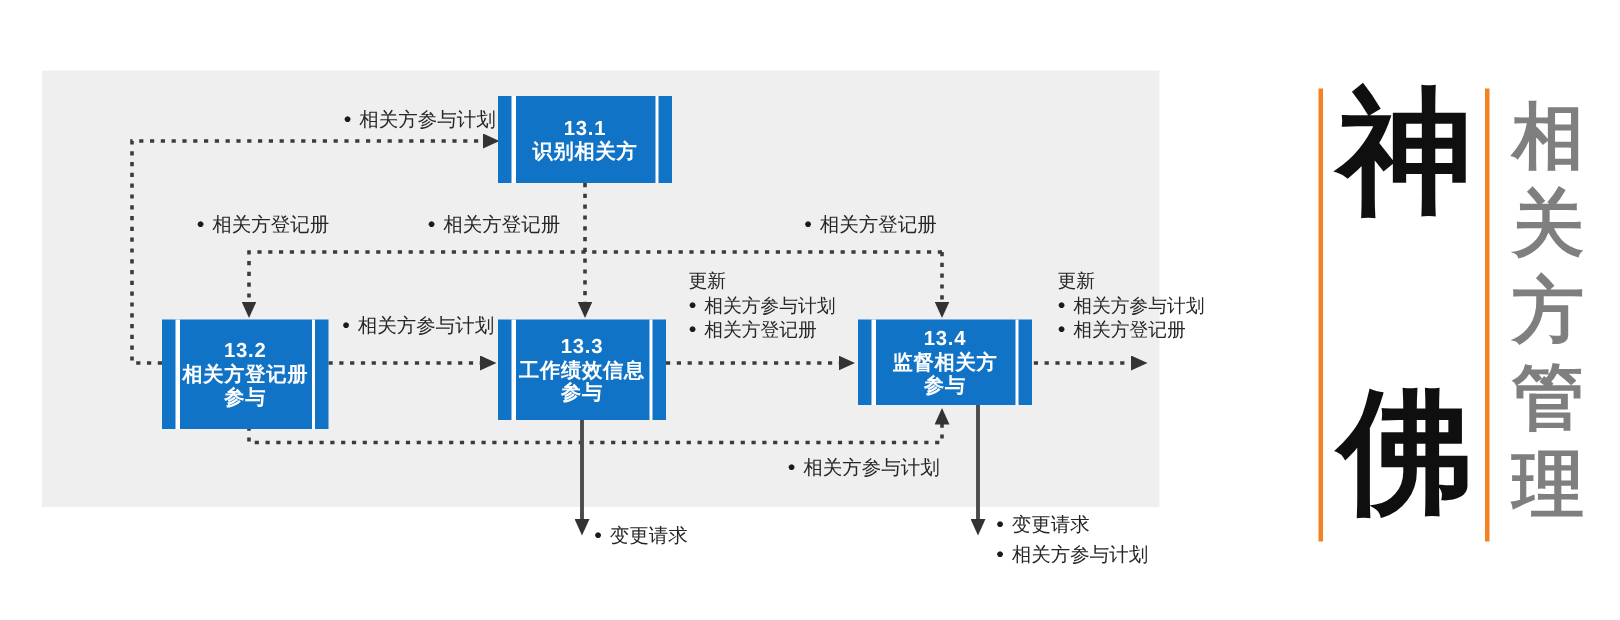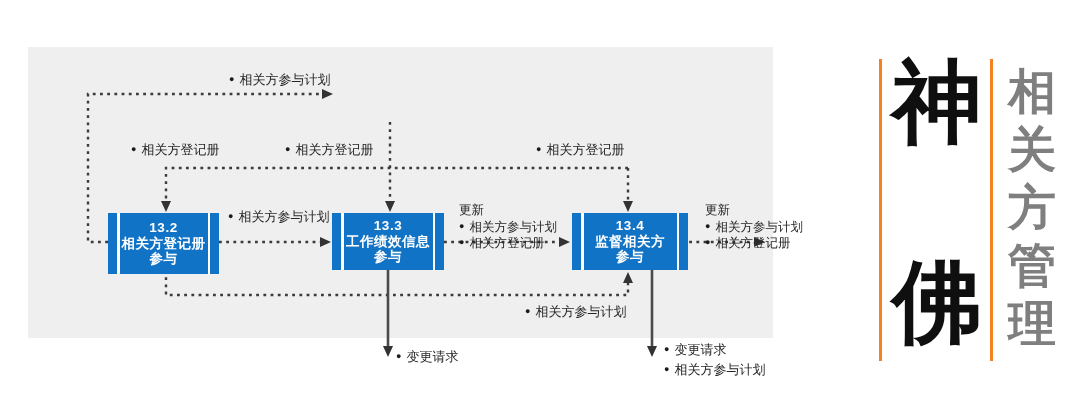--- a/index.html
+++ b/index.html
@@ -16,21 +16,21 @@
   .node::before,.node::after{
     content:"";position:absolute;top:0;bottom:0;width:2.5px;background:#ffffff;
   }
   .node::before{left:9px;}
   .node::after{right:9px;}
   .ntxt{font-size:13.5px;font-weight:700;line-height:15.5px;letter-spacing:.5px;}
   .lbl{
     position:absolute;font-size:13px;color:#262626;white-space:nowrap;line-height:15px;
   }
   .b{font-size:9px;vertical-align:2px;margin-right:5px;color:#1a1a1a;}
-  .updblk{position:absolute;font-size:12.5px;color:#262626;line-height:15.5px;white-space:nowrap;margin-top:23px;}
+  .updblk{position:absolute;font-size:12.5px;color:#262626;line-height:15.5px;white-space:nowrap;}
   .outblk{position:absolute;font-size:13px;color:#262626;line-height:19.5px;white-space:nowrap;}
   .vline{position:absolute;width:3px;height:302px;top:59px;background:#f58220;}
   .brand{
     position:absolute;width:96px;text-align:center;color:#0f0f0f;
     font-size:90px;line-height:90px;font-weight:900;
   }
   .vtitle{
     position:absolute;left:1003px;top:68px;width:58px;height:280px;
     display:flex;flex-direction:column;justify-content:space-between;align-items:center;
     color:#7f7f7f;font-weight:700;font-size:48px;line-height:1;
@@ -58,28 +58,35 @@
       <path d="M 444 242 L 561 242" marker-end="url(#ah)"></path>
       <path d="M 682 242 L 756 242" marker-end="url(#ah)"></path>
       <path d="M 166 270 L 166 295 L 628 295 L 628 281" marker-end="url(#ah)"></path>
     </g>
     <g fill="none" stroke="#4a4a4a" stroke-width="2.6">
       <path d="M 388 270 L 388 348" marker-end="url(#ah)"></path>
       <path d="M 652 270 L 652 348" marker-end="url(#ah)"></path>
     </g>
   </svg>
 
-  <div class="node" style="left:108px;top:213px;width:111px;height:61px">
+  <div class="node" style="left:332px;top:64px;width:116px;height:58px">
+    <div class="ntxt">
+      <div>13.1</div>
+      <div>识别相关方</div>
+      <div></div>
+    </div>
+  </div>
+  <div class="node" style="left:108px;top:213px;width:111px;height:73px">
     <div class="ntxt">
       <div>13.2</div>
       <div>相关方登记册</div>
       <div>参与</div>
     </div>
   </div>
-  <div class="node" style="left:332px;top:213px;width:112px;height:57px">
+  <div class="node" style="left:332px;top:213px;width:112px;height:67px">
     <div class="ntxt">
       <div>13.3</div>
       <div>工作绩效信息</div>
       <div>参与</div>
     </div>
   </div>
   <div class="node" style="left:572px;top:213px;width:116px;height:57px">
     <div class="ntxt">
       <div>13.4</div>
       <div>监督相关方</div>

